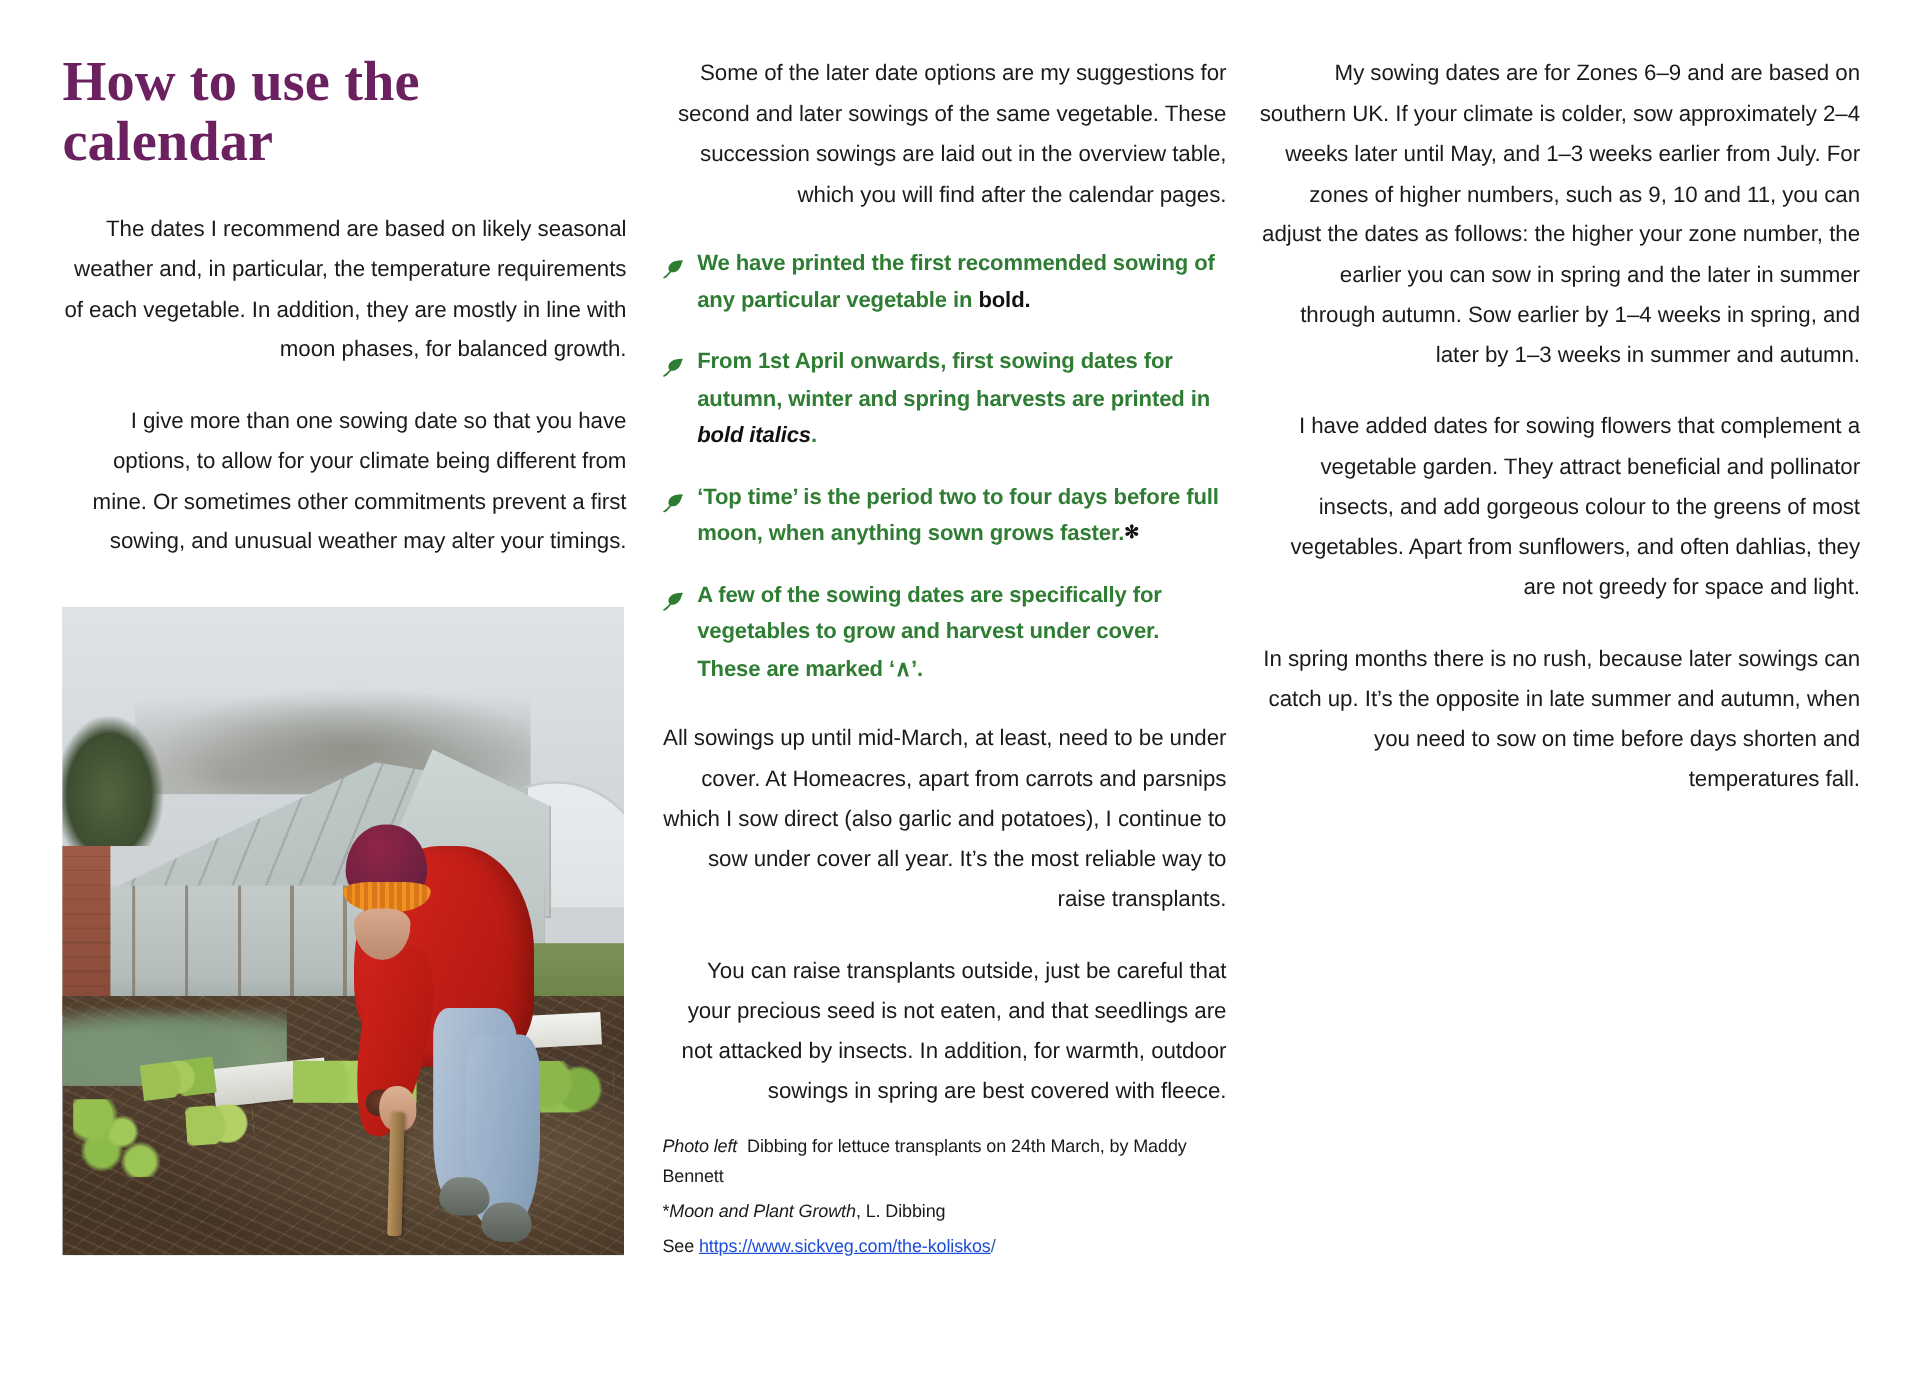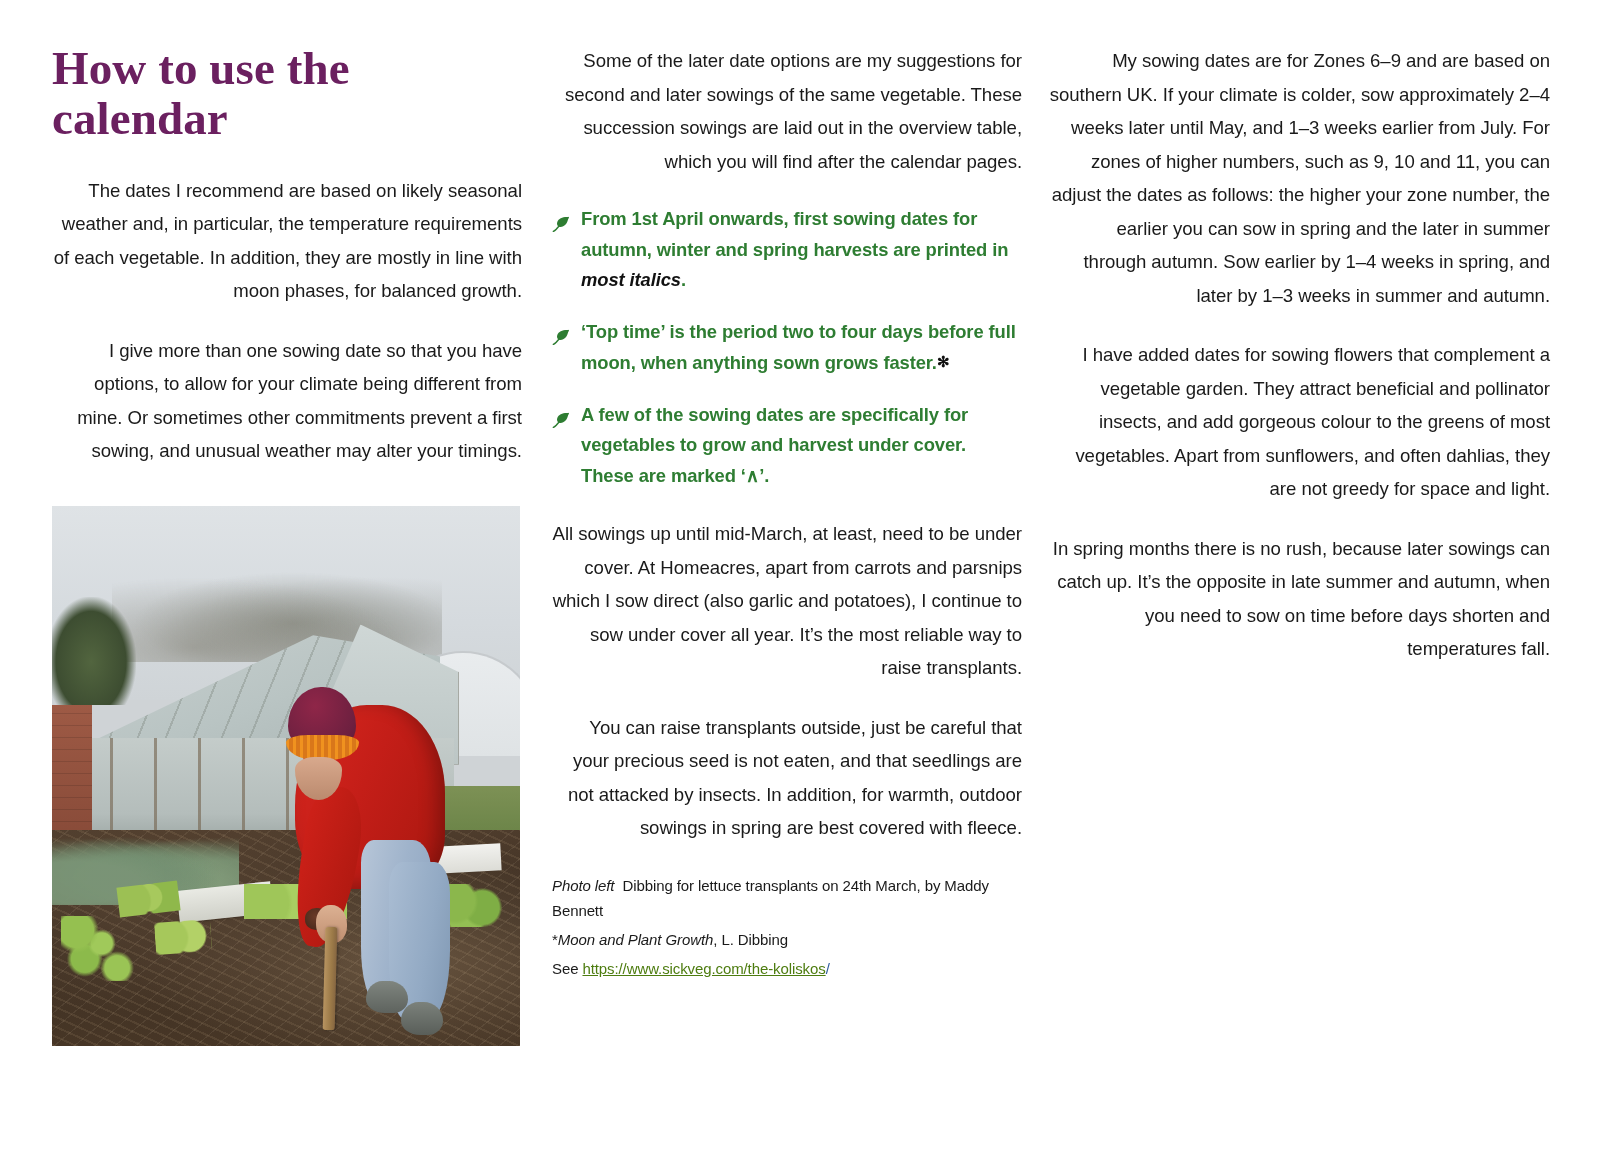--- a/index.html
+++ b/index.html
@@ -330,31 +330,31 @@
     top: 7px;
     width: 18px;
     height: 16px;
   }
   .black-bold { color: #111; font-weight: 700; }
   .black-bold-italic { color: #111; font-weight: 700; font-style: italic; }
   .caret { font-weight: 700; }
   .star { font-size: 15px; vertical-align: 2px; color:#111; }
 
   
-  .captions { margin-top: 28px; }
+  .captions { margin-top: 17px; }
   .caption-line {
     font-size: 15px;
     line-height: 25px;
     color: #1a1a1a;
     margin: 0 0 4px 0;
     letter-spacing: -0.1px;
   }
   .caption-line em { font-style: italic; }
   .link {
-    color: #4d7c0f;
+    color: #1d4ed8;
     text-decoration: underline;
   }
   .link-tail { color: #2f5c9e; text-decoration: none; }
 </style>
 </head>
 <body>
 
 <div class="page">
 
   <div class="col col-left">
@@ -401,29 +401,38 @@
       </div>
     </div>
   </div>
 
   <div class="col col-mid">
 
     <p class="body">Some of the later date options are my suggestions for second and later sowings of the same vegetable. These succession sowings are laid out in the overview table, which you will find after the calendar pages.</p>
 
     <ul class="green-list">
 
-
       <li>
         <span class="leaf-icon">
           <svg viewBox="0 0 18 16" width="18" height="16" aria-hidden="true">
             <path d="M16.5 1.2 C11.5 0.6 6.6 2.4 5.3 6.0 C4.4 8.6 5.7 10.6 7.8 10.9 C11.6 11.4 15.6 8.0 16.5 1.2 Z" fill="#2E7D32"></path>
             <path d="M16.2 1.6 C12.3 4.4 8.0 8.3 4.2 13.2 C3.6 13.9 2.7 14.7 1.4 15.4" stroke="#2E7D32" stroke-width="1.5" fill="none" stroke-linecap="round"></path>
           </svg>
         </span>
-        <span>From 1st April onwards, first sowing dates for autumn, winter and spring harvests are printed in </span><span class="black-bold-italic">most italics</span><span>.</span>
+        <span>We have printed the first recommended sowing of any particular vegetable in </span><span class="black-bold">bold</span><span class="black-bold">.</span>
+      </li>
+
+      <li>
+        <span class="leaf-icon">
+          <svg viewBox="0 0 18 16" width="18" height="16" aria-hidden="true">
+            <path d="M16.5 1.2 C11.5 0.6 6.6 2.4 5.3 6.0 C4.4 8.6 5.7 10.6 7.8 10.9 C11.6 11.4 15.6 8.0 16.5 1.2 Z" fill="#2E7D32"></path>
+            <path d="M16.2 1.6 C12.3 4.4 8.0 8.3 4.2 13.2 C3.6 13.9 2.7 14.7 1.4 15.4" stroke="#2E7D32" stroke-width="1.5" fill="none" stroke-linecap="round"></path>
+          </svg>
+        </span>
+        <span>From 1st April onwards, first sowing dates for autumn, winter and spring harvests are printed in </span><span class="black-bold-italic">bold italics</span><span>.</span>
       </li>
 
       <li>
         <span class="leaf-icon">
           <svg viewBox="0 0 18 16" width="18" height="16" aria-hidden="true">
             <path d="M16.5 1.2 C11.5 0.6 6.6 2.4 5.3 6.0 C4.4 8.6 5.7 10.6 7.8 10.9 C11.6 11.4 15.6 8.0 16.5 1.2 Z" fill="#2E7D32"></path>
             <path d="M16.2 1.6 C12.3 4.4 8.0 8.3 4.2 13.2 C3.6 13.9 2.7 14.7 1.4 15.4" stroke="#2E7D32" stroke-width="1.5" fill="none" stroke-linecap="round"></path>
           </svg>
         </span>
         <span>‘Top time’ is the period two to four days before full moon, when anything sown grows faster.</span><span class="star">✻</span>

